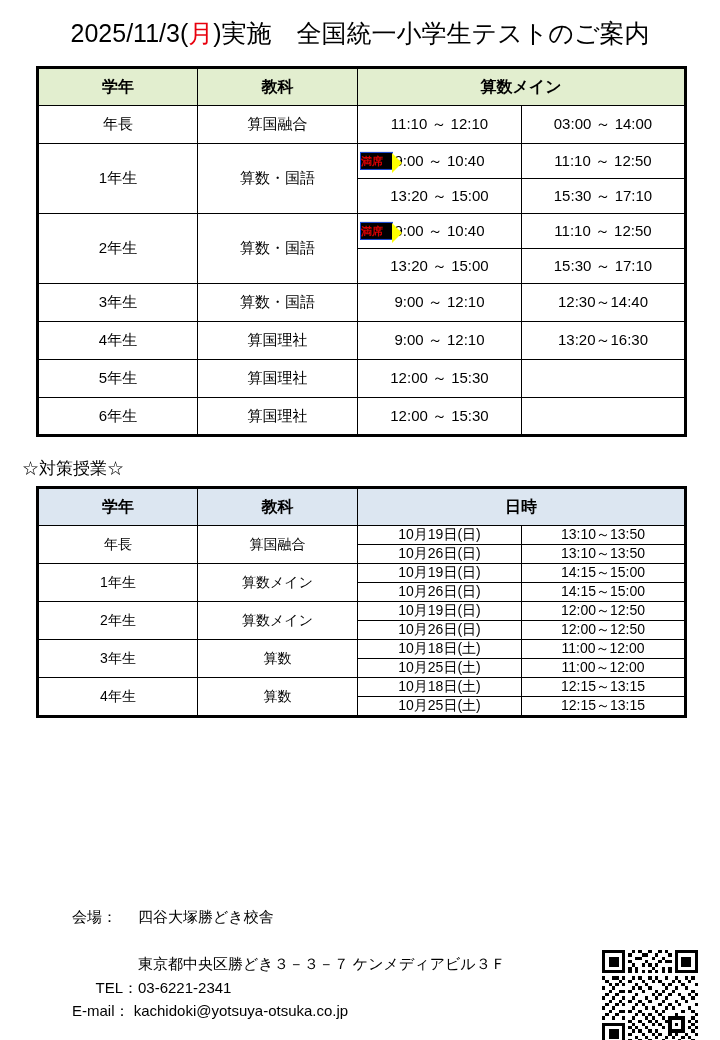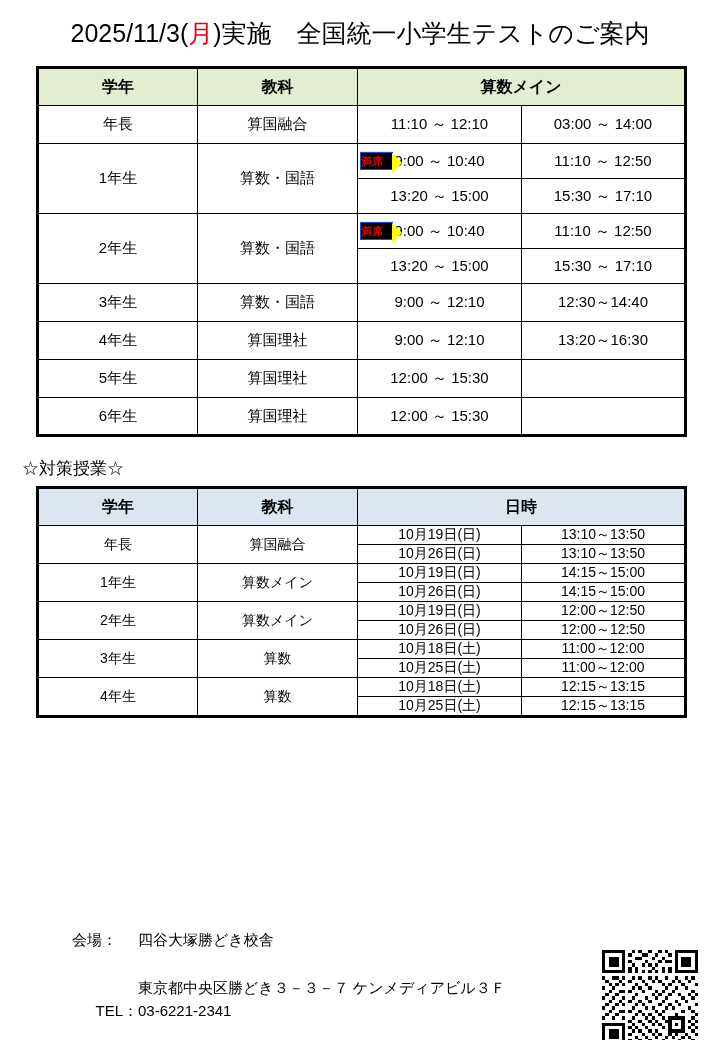--- a/index.html
+++ b/index.html
@@ -332,20 +332,24 @@
 
   <div class="footer">
     <div class="line">
       <span class="label-indent">会場：</span><span>四谷大塚勝どき校舎</span>
     </div>
     <div class="line venue-second">
       <span>東京都中央区勝どき３－３－７ ケンメディアビル３Ｆ</span>
     </div>
     <div class="line">
       <span class="label-indent" style="text-align:right">TEL：</span><span>03-6221-2341</span>
+    </div>
+    <div class="line">
+      <span>E-mail：</span>
+      <span>kachidoki@yotsuya-otsuka.co.jp</span>
     </div>
   </div>
 
   <div class="qr">
     <svg width="96" height="96" viewBox="0 0 29 29" shape-rendering="crispEdges">
       <rect width="29" height="29" fill="#ffffff"></rect>
       <g fill="#000000">
 
         <rect x="0" y="0" width="7" height="1"></rect>
           <rect x="0" y="6" width="7" height="1"></rect>

